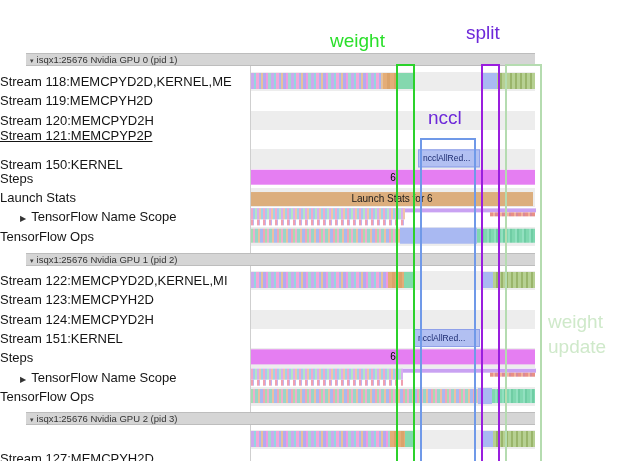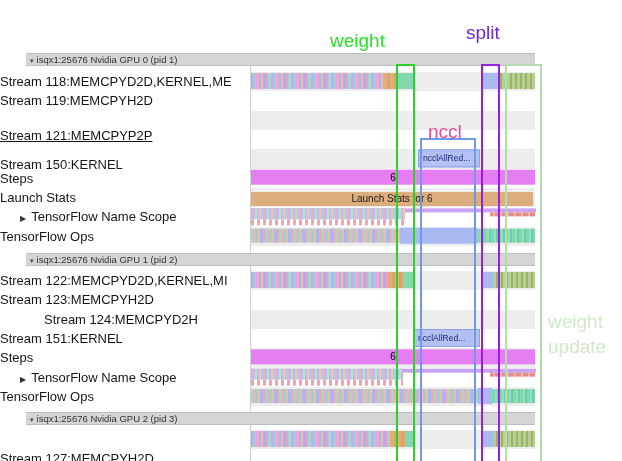--- a/index.html
+++ b/index.html
@@ -48,20 +48,21 @@
     <div class="sec-line" style="top: 72px;"></div>
     <div class="row-bg" style="top: 72px;"></div>
     <div class="row-label" style="top: 72px;"><span>Stream 118:MEMCPYD2D,KERNEL,ME</span></div>
     <div class="seg seg-dense" style="left: 251px; width: 132px; position: absolute; transform: translateY(72px);"></div>
     <div class="seg seg-orange" style="left: 383px; width: 14px; position: absolute; transform: translateY(72px);"></div>
     <div class="seg seg-teal" style="left: 397px; width: 16px; position: absolute; transform: translateY(72px);"></div>
     <div class="seg seg-peri" style="left: 481px; width: 16px; position: absolute; transform: translateY(72px);"></div>
     <div class="seg seg-olive" style="left: 497px; width: 38px; position: absolute; transform: translateY(72px);"></div>
     <div class="row-label" style="top: 91.34px;"><span>Stream 119:MEMCPYH2D</span></div>
     <div class="row-bg" style="top: 110.68px;"></div>
+    <div class="row-label" style="top: 110.68px;"><span>Stream 120:MEMCPYD2H</span></div>
     <div class="row-label" style="top: 126px; text-decoration: underline;"><span>Stream 121:MEMCPYP2P</span></div>
     <div class="row-bg" style="top: 149.36px;"></div>
     <div class="row-label" style="top: 155px;"><span>Stream 150:KERNEL</span></div>
     <div class="seg seg-ncclbox" style="left: 418px; width: 62px; position: absolute; transform: translateY(149.36px);">ncclAllRed...</div>
     <div class="row-label" style="top: 168.7px;"><span>Steps</span></div>
     <div class="seg seg-steps" style="left: 251px; width: 284px; position: absolute; transform: translateY(168.7px);">6</div>
     <div class="row-bg" style="top: 188.04px;"></div>
     <div class="row-label" style="top: 188.04px;"><span>Launch Stats</span></div>
     <div class="seg seg-launch" style="left: 251px; width: 282px; position: absolute; transform: translateY(188.04px);">Launch Stats for 6</div>
     <div class="row-label indent" style="top: 207.38px;"><span class="arrow">▶</span><span>TensorFlow Name Scope</span></div>
@@ -77,21 +78,21 @@
     <div class="sec-line" style="top: 271px;"></div>
     <div class="row-bg" style="top: 271px;"></div>
     <div class="row-label" style="top: 271px;"><span>Stream 122:MEMCPYD2D,KERNEL,MI</span></div>
     <div class="seg seg-dense" style="left: 251px; width: 137px; position: absolute; transform: translateY(271px);"></div>
     <div class="seg seg-orange" style="left: 388px; width: 16px; position: absolute; transform: translateY(271px);"></div>
     <div class="seg seg-teal" style="left: 404px; width: 9px; position: absolute; transform: translateY(271px);"></div>
     <div class="seg seg-peri" style="left: 481px; width: 12px; position: absolute; transform: translateY(271px);"></div>
     <div class="seg seg-olive" style="left: 493px; width: 42px; position: absolute; transform: translateY(271px);"></div>
     <div class="row-label" style="top: 290.34px;"><span>Stream 123:MEMCPYH2D</span></div>
     <div class="row-bg" style="top: 309.68px;"></div>
-    <div class="row-label" style="top: 309.68px; text-align: center;"><span>Stream 124:MEMCPYD2H</span></div>
+    <div class="row-label" style="top: 309.68px;"><span>Stream 124:MEMCPYD2H</span></div>
     <div class="row-label" style="top: 329.02px;"><span>Stream 151:KERNEL</span></div>
     <div class="seg seg-ncclbox" style="left: 413px; width: 67px; position: absolute; transform: translateY(329.02px);">ncclAllRed...</div>
     <div class="row-bg" style="top: 348.36px;"></div>
     <div class="row-label" style="top: 348.36px;"><span>Steps</span></div>
     <div class="seg seg-steps" style="left: 251px; width: 284px; position: absolute; transform: translateY(348.36px);">6</div>
     <div class="row-label indent" style="top: 367.7px;"><span class="arrow">▶</span><span>TensorFlow Name Scope</span></div>
     <div class="seg seg-scope-line" style="left: 251px; width: 285px; position: absolute; transform: translateY(367.7px);"></div>
     <div class="seg seg-scope-dense" style="left: 251px; width: 152px; position: absolute; transform: translateY(367.7px);"></div>
     <div class="seg seg-scope-red" style="left: 490px; width: 45px; position: absolute; transform: translateY(367.7px);"></div>
     <div class="row-bg" style="top: 387.04px;"></div>
@@ -107,16 +108,16 @@
     <div class="seg seg-teal" style="left: 405px; width: 8px; position: absolute; transform: translateY(430px);"></div>
     <div class="seg seg-peri" style="left: 481px; width: 12px; position: absolute; transform: translateY(430px);"></div>
     <div class="seg seg-olive" style="left: 493px; width: 42px; position: absolute; transform: translateY(430px);"></div>
     <div class="row-label" style="top: 449.34px;"><span>Stream 127:MEMCPYH2D</span></div>
     <div class="ann-box" style="left: 396px; top: 64px; width: 15px; height: 398px; border-color: rgb(43, 210, 43);"></div>
     <div class="ann-box" style="left: 420px; top: 138px; width: 52px; height: 324px; border-color: rgb(112, 153, 232);"></div>
     <div class="ann-box" style="left: 481px; top: 64px; width: 15px; height: 398px; border-color: rgb(154, 30, 222);"></div>
     <div class="ann-box" style="left: 505px; top: 64px; width: 33px; height: 398px; border-color: rgb(181, 220, 176);"></div>
     <div class="ann-label" style="left: 330px; top: 28px; color: rgb(42, 223, 42);">weight</div>
     <div class="ann-label" style="left: 466px; top: 20px; color: #6d28d9;">split</div>
-    <div class="ann-label" style="left: 428px; top: 119px; color: #ec4899;">nccl</div>
+    <div class="ann-label" style="left: 428px; top: 105px; color: #6d28d9;">nccl</div>
     <div class="ann-label" style="left: 548px; top: 309px; color: rgb(207, 233, 202);">weight
 update</div>
   </div>
 
 </body></html>

